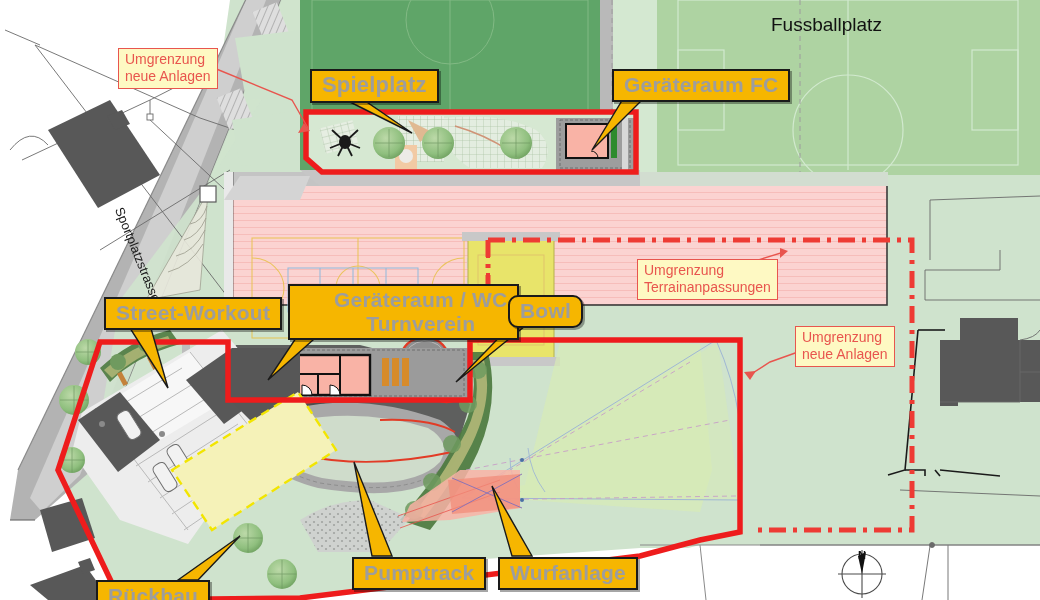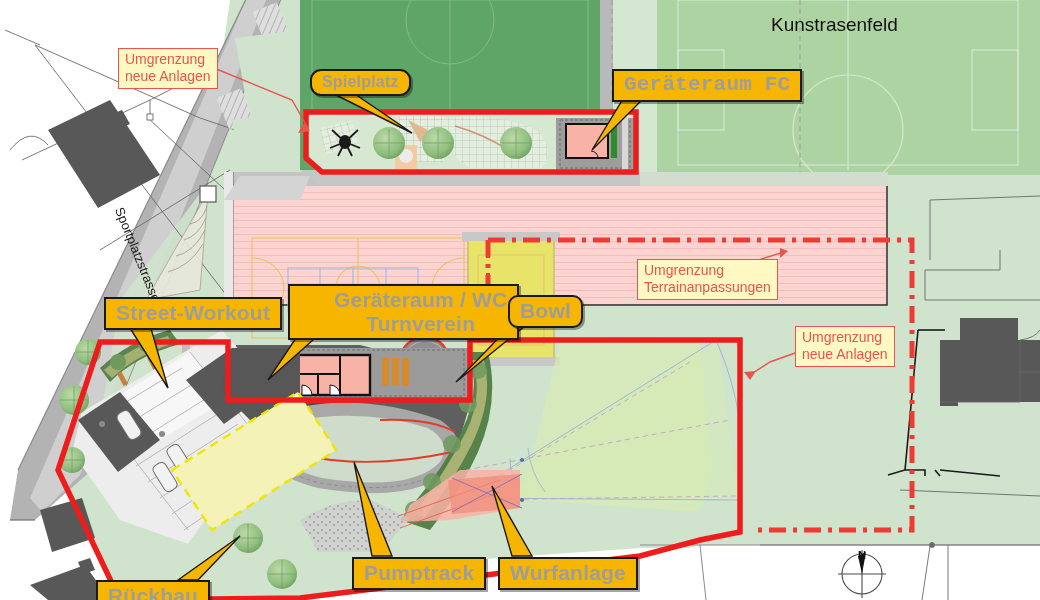--- a/index.html
+++ b/index.html
@@ -438,36 +438,36 @@
       <path d="M862 550 V598 M838 574 H886" stroke="#4a4a4a" stroke-width="1.1"></path>
       <path d="M862 574 L866 552 L858 556 Z" fill="#111"></path>
     </g>
     <g stroke="#6a6a6a" stroke-width="0.9" fill="none">
       <path d="M930 546 L922 600"></path>
       <circle cx="932" cy="545" r="2.5" fill="#6a6a6a"></circle>
     </g>
   </svg>
 
 
-  <div class="maptext" style="left:771px;top:14px;font-size:19px;">Kunstrasenfeld</div>
+  <div class="maptext" style="left:771px;top:14px;font-size:19px;">Fussballplatz</div>
 
   <div class="rot-street" style="left:126px;top:205px;font-size:13px;transform:rotate(68deg);">Sportplatzstrasse</div>
 
   <div class="rnote" style="left:118px;top:48px;font-size:14px;">Umgrenzung
 neue Anlagen</div>
 
   <div class="rnote" style="left:637px;top:259px;font-size:14px;">Umgrenzung
 Terrainanpassungen</div>
 
   <div class="rnote" style="left:795px;top:326px;font-size:14px;">Umgrenzung
 neue Anlagen</div>
 
-  <div class="ylabel" style="left:310px;top:69px;font-size:16px;border-radius:11px;">Spielplatz</div>
-
-  <div class="ylabel" style="left:612px;top:69px;font-size:21px;font-family:Liberation Mono, monospace;">Geräteraum FC</div>
+  <div class="ylabel" style="left:310px;top:69px;font-size:22px;">Spielplatz</div>
+
+  <div class="ylabel" style="left:612px;top:69px;font-size:21px;">Geräteraum FC</div>
 
   <div class="ylabel" style="left:104px;top:297px;font-size:21px;">Street-Workout</div>
 
   <div class="ylabel c" style="left:288px;top:284px;font-size:21px;padding-left:44px;">Geräteraum / WC
 Turnverein</div>
 
   <div class="ylabel" style="left:508px;top:295px;font-size:21px;border-radius:10px;">Bowl</div>
 
   <div class="ylabel" style="left:352px;top:557px;font-size:21px;">Pumptrack</div>
 

